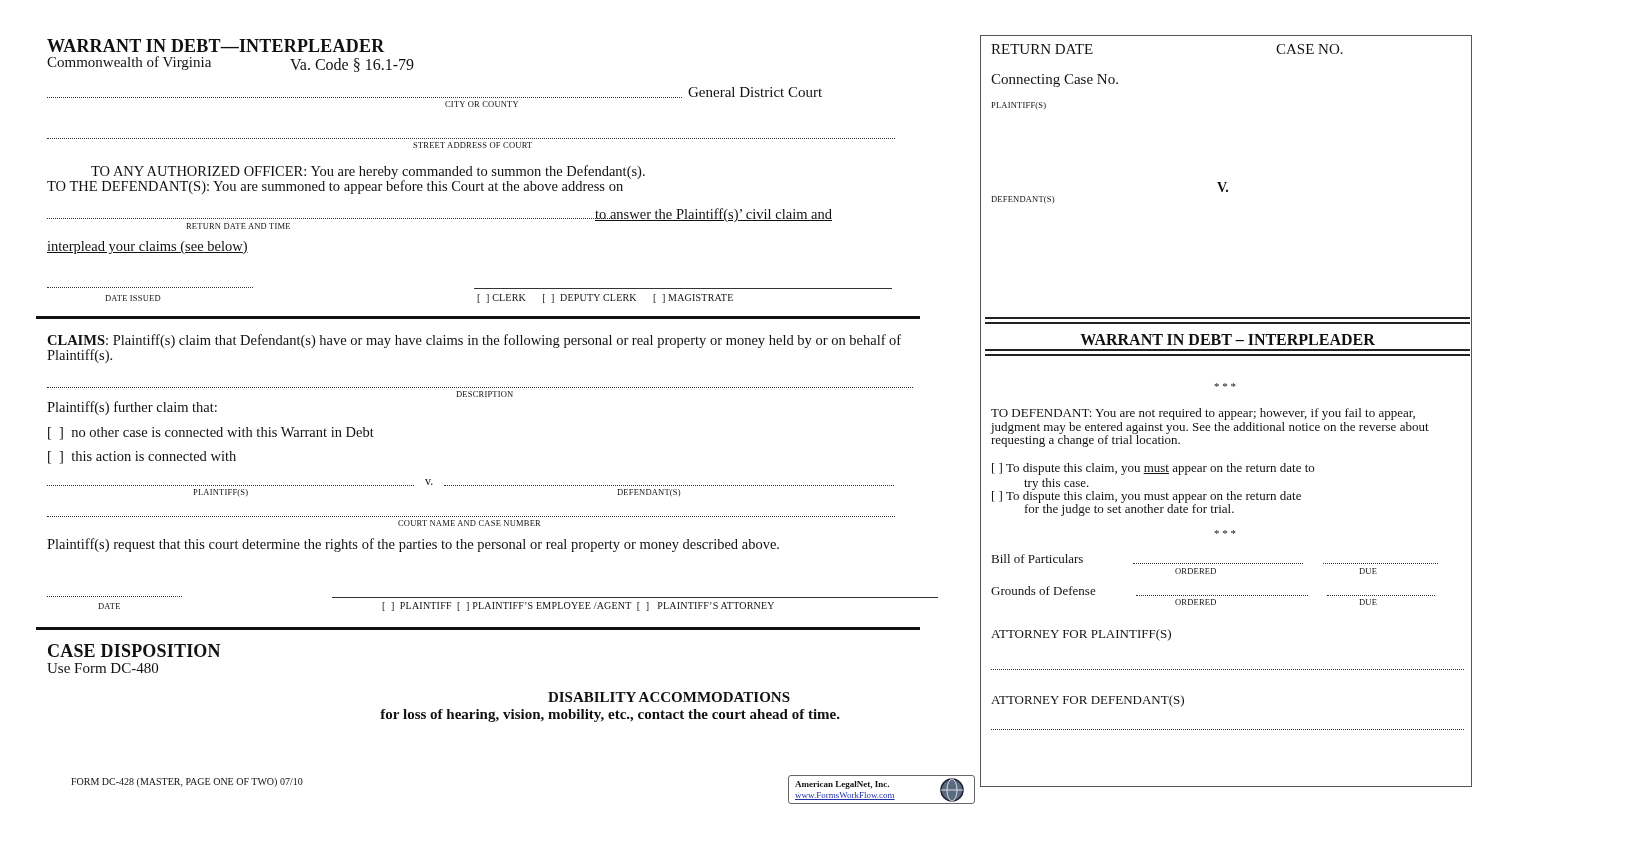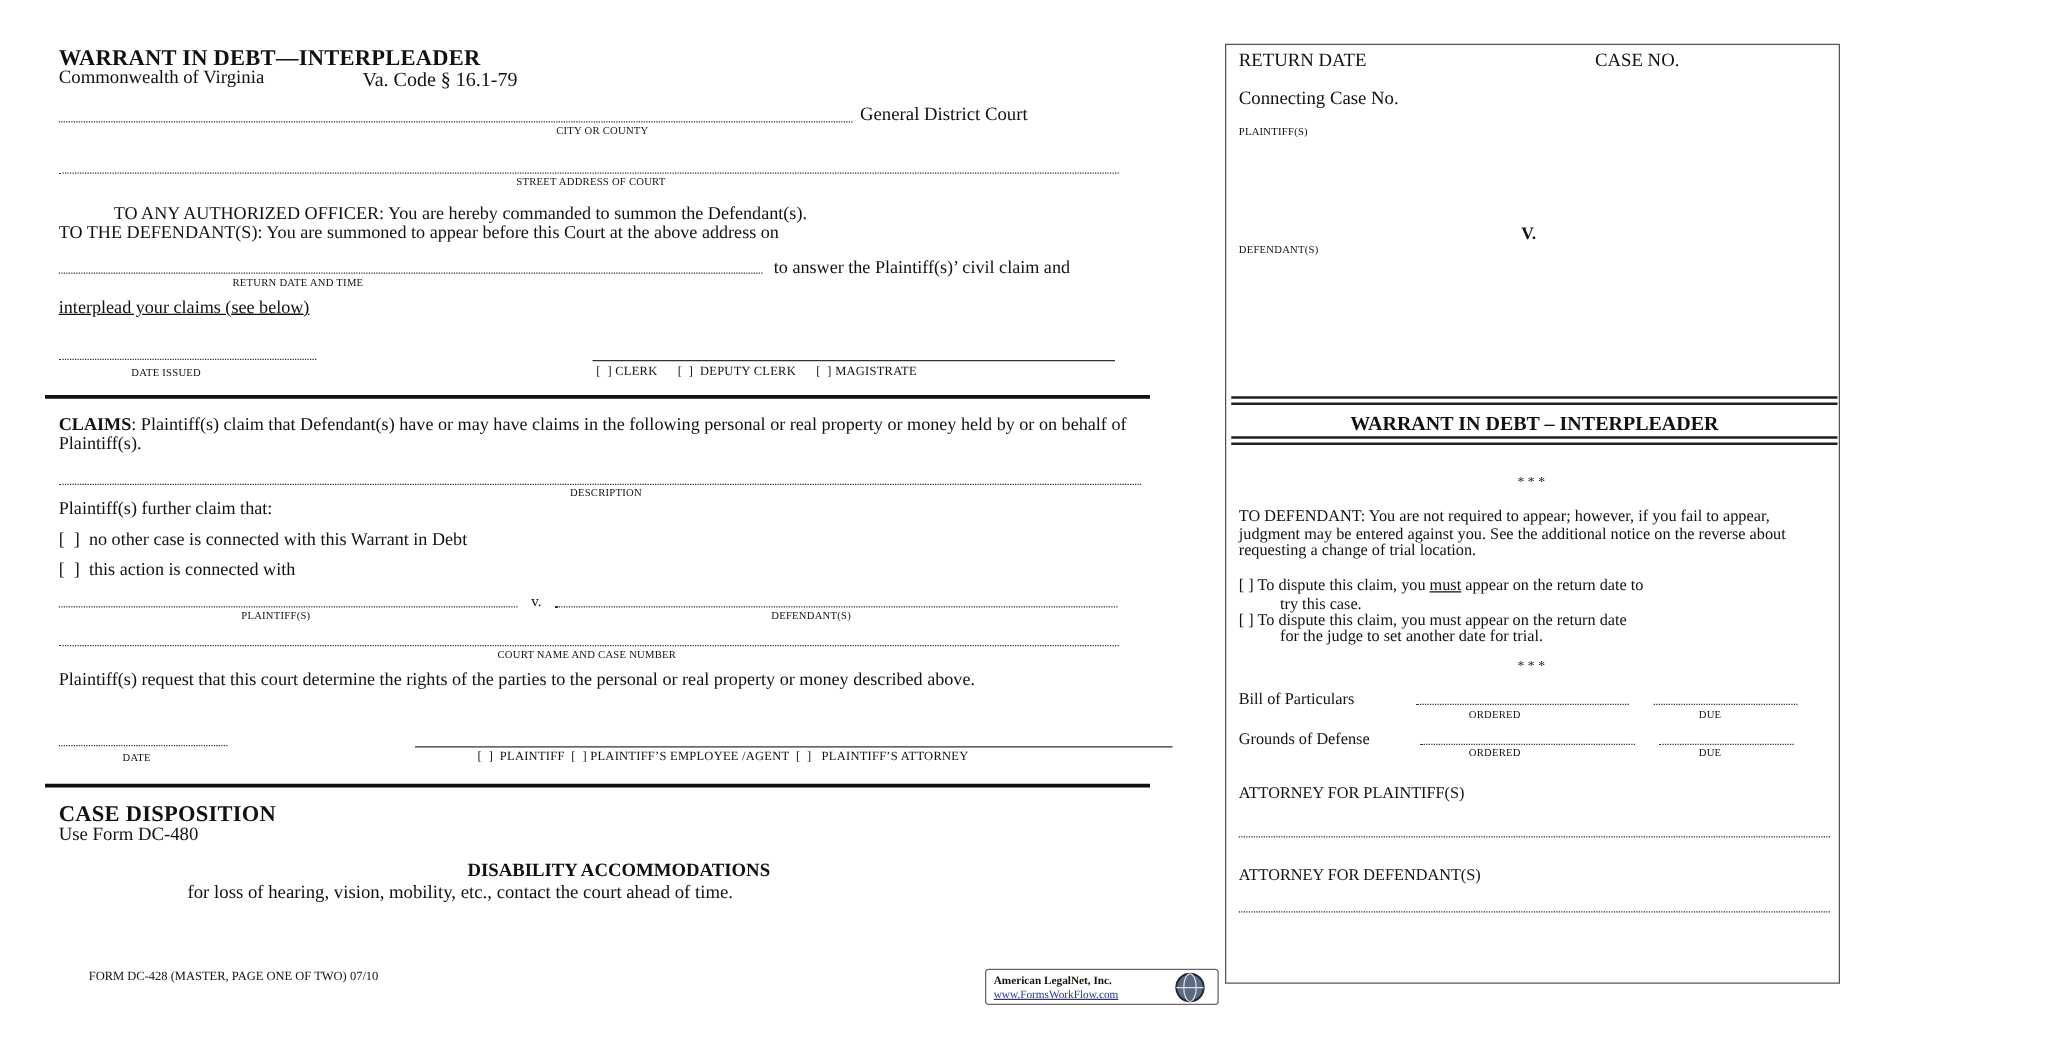--- a/index.html
+++ b/index.html
@@ -30,21 +30,21 @@
 <div class="abs sub" style="left:688px;top:84px;">General District Court</div>
 <div class="abs small" style="left:445px;top:99px;">CITY OR COUNTY</div>
 
 <div class="abs dots" style="left:47px;top:138px;width:848px;"></div>
 <div class="abs small" style="left:413px;top:140px;">STREET ADDRESS OF COURT</div>
 
 <div class="abs body" style="left:47px;top:164px;margin-left:44px;">TO ANY AUTHORIZED OFFICER: You are hereby commanded to summon the Defendant(s).</div>
 <div class="abs body" style="left:47px;top:179px;">TO THE DEFENDANT(S): You are summoned to appear before this Court at the above address on</div>
 
 <div class="abs dots" style="left:47px;top:218px;width:563px;"></div>
-<div class="abs body" style="left:619px;top:207px;">to answer the Plaintiff(s)’ civil claim and</div>
+<div class="abs body" style="left:595px;top:207px;text-decoration:underline;">to answer the Plaintiff(s)’ civil claim and</div>
 <div class="abs small" style="left:186px;top:221px;">RETURN DATE AND TIME</div>
 
 <div class="abs body" style="left:47px;top:239px;text-decoration:underline;"><span>interplead your claims (</span><span class="u">see</span> <span class="u">below</span><span>)</span></div>
 
 <div class="abs dots" style="left:47px;top:287px;width:206px;"></div>
 <div class="abs small" style="left:105px;top:293px;">DATE ISSUED</div>
 <div class="abs solid" style="left:474px;top:288px;width:418px;"></div>
 <div class="abs small" style="left:477px;top:292px;font-size:10px;white-space:pre;">[  ] CLERK      [  ]  DEPUTY CLERK      [  ] MAGISTRATE</div>
 
 <div class="abs rule" style="left:36px;top:316px;width:884px;"></div>
@@ -71,22 +71,22 @@
 <div class="abs dots" style="left:47px;top:596px;width:135px;"></div>
 <div class="abs small" style="left:98px;top:601px;">DATE</div>
 <div class="abs solid" style="left:332px;top:597px;width:606px;"></div>
 <div class="abs small" style="left:382px;top:600px;font-size:10px;white-space:pre;">[  ]  PLAINTIFF  [  ] PLAINTIFF’S EMPLOYEE /AGENT  [  ]   PLAINTIFF’S ATTORNEY</div>
 
 <div class="abs rule" style="left:36px;top:627px;width:884px;"></div>
 
 <div class="abs title" style="left:47px;top:641px;">CASE DISPOSITION</div>
 <div class="abs sub" style="left:47px;top:660px;">Use Form DC-480</div>
 
-<div class="abs" style="left:200px;top:689px;width:590px;text-align:center;font-weight:bold;font-size:15px;">DISABILITY ACCOMMODATIONS</div>
-<div class="abs sub" style="left:150px;top:706px;width:690px;text-align:left;">for loss of hearing, vision, mobility, etc., contact the court ahead of time.</div>
+<div class="abs" style="left:200px;top:689px;width:590px;text-align:right;font-weight:bold;font-size:15px;">DISABILITY ACCOMMODATIONS</div>
+<div class="abs sub" style="left:150px;top:706px;width:690px;text-align:right;font-weight:bold;">for loss of hearing, vision, mobility, etc., contact the court ahead of time.</div>
 
 <div class="abs" style="left:71px;top:776px;font-size:10px;">FORM DC-428 (MASTER, PAGE ONE OF TWO) 07/10</div>
 
 <div class="abs logo-box" style="left:788px;top:775px;width:185px;height:27px;">
   <div class="abs" style="left:6px;top:3px;font-size:9px;font-weight:bold;">American LegalNet, Inc.</div>
   <div class="abs logo-link" style="left:6px;top:14px;">www.FormsWorkFlow.com</div>
   <svg class="abs" style="left:150px;top:1px;" width="26" height="26" viewBox="0 0 26 26">
     <circle cx="13" cy="13" r="11" fill="#5a6b80" stroke="#223" stroke-width="1.5"></circle>
     <ellipse cx="13" cy="13" rx="5" ry="11" fill="none" stroke="#dde" stroke-width="1"></ellipse>
     <line x1="2" y1="13" x2="24" y2="13" stroke="#dde" stroke-width="1"></line>

